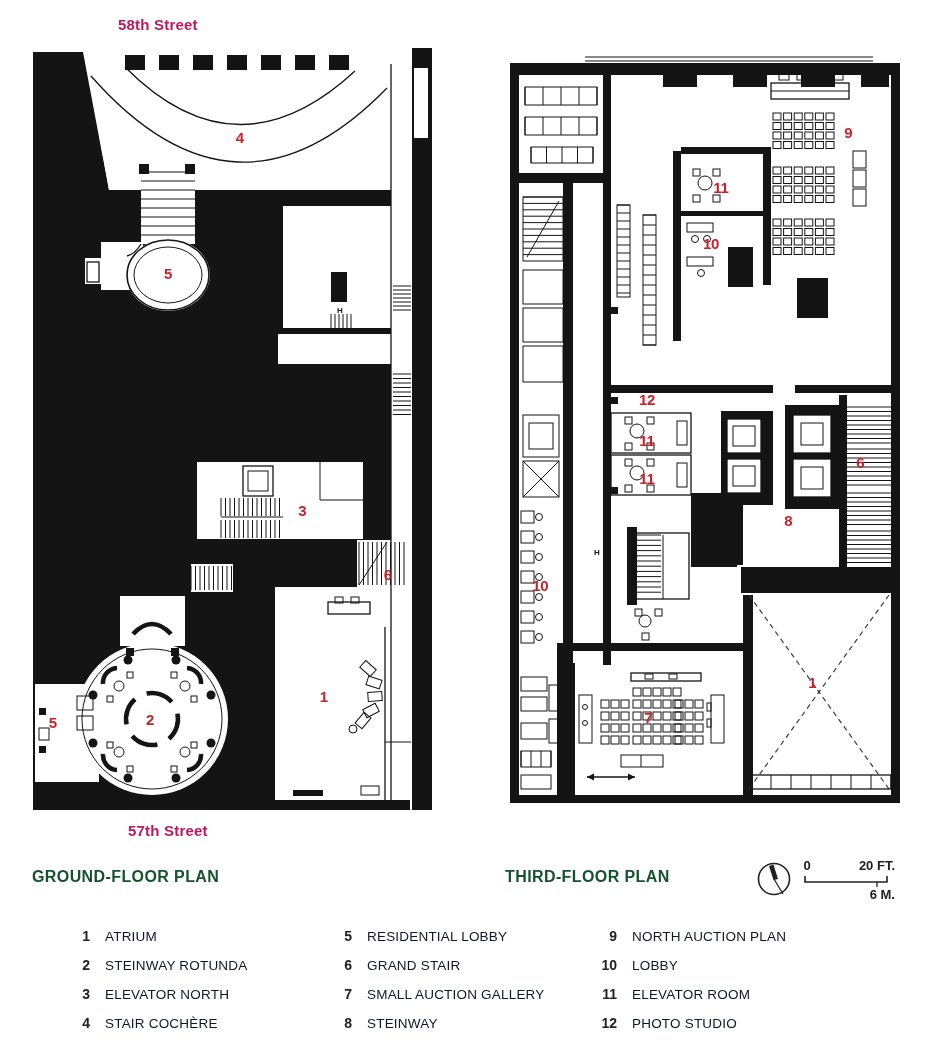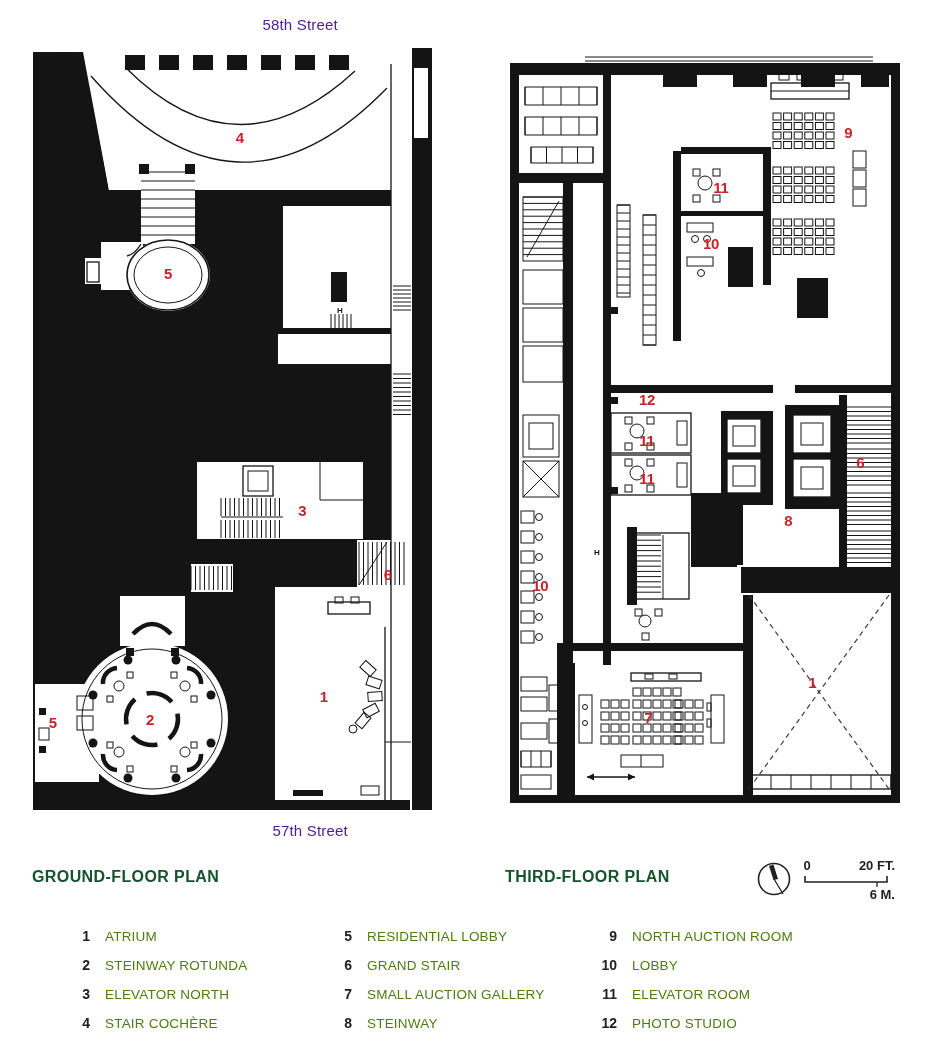--- a/index.html
+++ b/index.html
@@ -1,31 +1,31 @@
 <!DOCTYPE html>
 <html><head>
 <meta charset="utf-8">
 <style>
   html,body{margin:0;padding:0}
   body{
     width:925px;height:1058px;position:relative;background:#ffffff;
     font-family:"Liberation Sans",sans-serif;color:#1d1d1f;overflow:hidden;
   }
-  .street{position:absolute;width:220px;text-align:right;font-size:15px;font-weight:normal;color:#4c1d95;letter-spacing:.2px}
+  .street{position:absolute;width:220px;text-align:left;font-size:15px;font-weight:bold;color:#be185d;letter-spacing:.2px}
   .plan{position:absolute}
   .plan svg{display:block;width:100%;height:100%}
   .labels{position:absolute;inset:0;pointer-events:none}
   .labels .num{position:absolute;transform:translate(-50%,-50%);color:#c8232b;font-weight:bold;font-size:15px;letter-spacing:-.3px}
   .labels .h{position:absolute;transform:translate(-50%,-50%);color:#141414;font-weight:bold;font-size:8px}
   .title{position:absolute;font-size:16px;font-weight:bold;letter-spacing:.4px;color:#14532d}
   .legend{position:absolute;top:928px;left:0;width:925px}
   .legend-col{position:absolute;top:0}
   .legend-item{display:flex;align-items:baseline;height:29px}
   .legend-num{display:inline-block;width:22px;text-align:right;font-weight:bold;font-size:14px;color:#232020;flex:0 0 22px}
-  .legend-label{margin-left:15px;font-size:13.5px;letter-spacing:.2px;color:#4d7c0f}
+  .legend-label{margin-left:15px;font-size:13.5px;letter-spacing:.2px;color:#0f172a}
   
   .k{fill:#141414}
   .w{fill:#ffffff}
   .ws{fill:#ffffff;stroke:#141414;stroke-width:1.3}
   .s{fill:none;stroke:#141414;stroke-width:1.3}
   .s1{fill:none;stroke:#141414;stroke-width:1}
   .s5{fill:none;stroke:#141414;stroke-width:4.5}
   .sd{fill:none;stroke:#3c3c3c;stroke-width:1.2;stroke-dasharray:5 4}
   .scalebar{position:absolute;left:750px;top:848px;width:170px;height:60px}
   .scalebar text{font-family:"Liberation Sans",sans-serif;font-weight:bold;font-size:13px;fill:#232020}
@@ -789,21 +789,21 @@
         <span class="legend-label">SMALL AUCTION GALLERY</span>
       </div>
       <div class="legend-item">
         <span class="legend-num">8</span>
         <span class="legend-label">STEINWAY</span>
       </div>
     </div>
   <div class="legend-col" style="left:595px">
       <div class="legend-item">
         <span class="legend-num">9</span>
-        <span class="legend-label">NORTH AUCTION ROOM</span>
+        <span class="legend-label">NORTH AUCTION PLAN</span>
       </div>
       <div class="legend-item">
         <span class="legend-num">10</span>
         <span class="legend-label">LOBBY</span>
       </div>
       <div class="legend-item">
         <span class="legend-num">11</span>
         <span class="legend-label">ELEVATOR ROOM</span>
       </div>
       <div class="legend-item">

